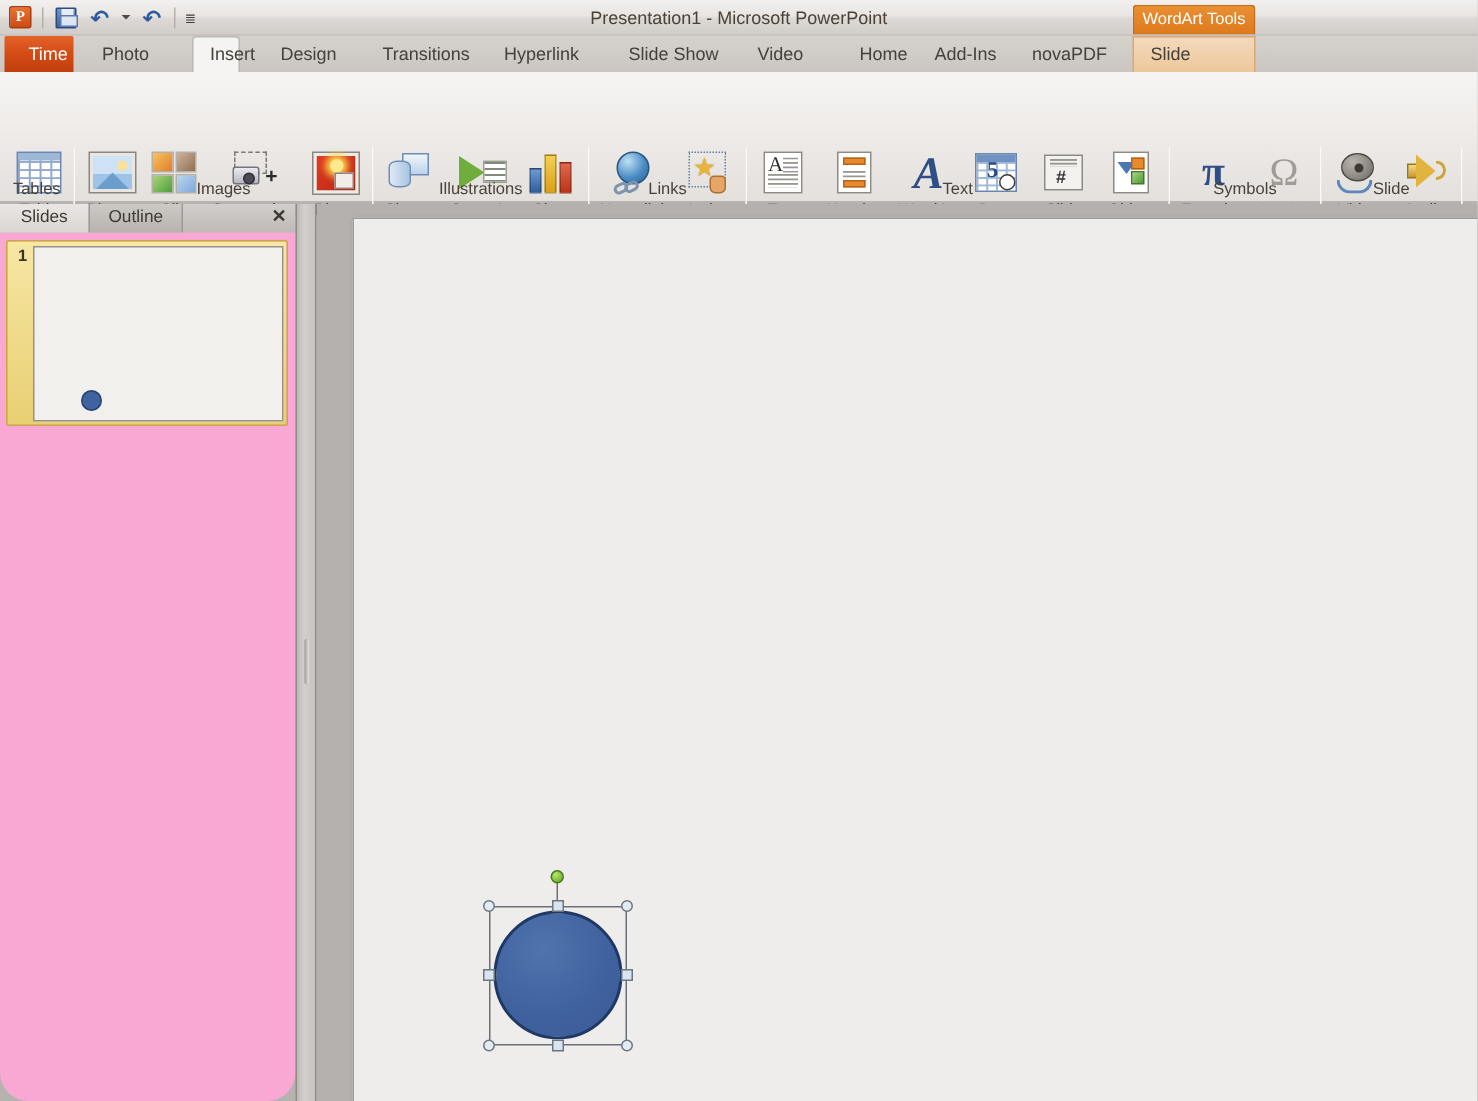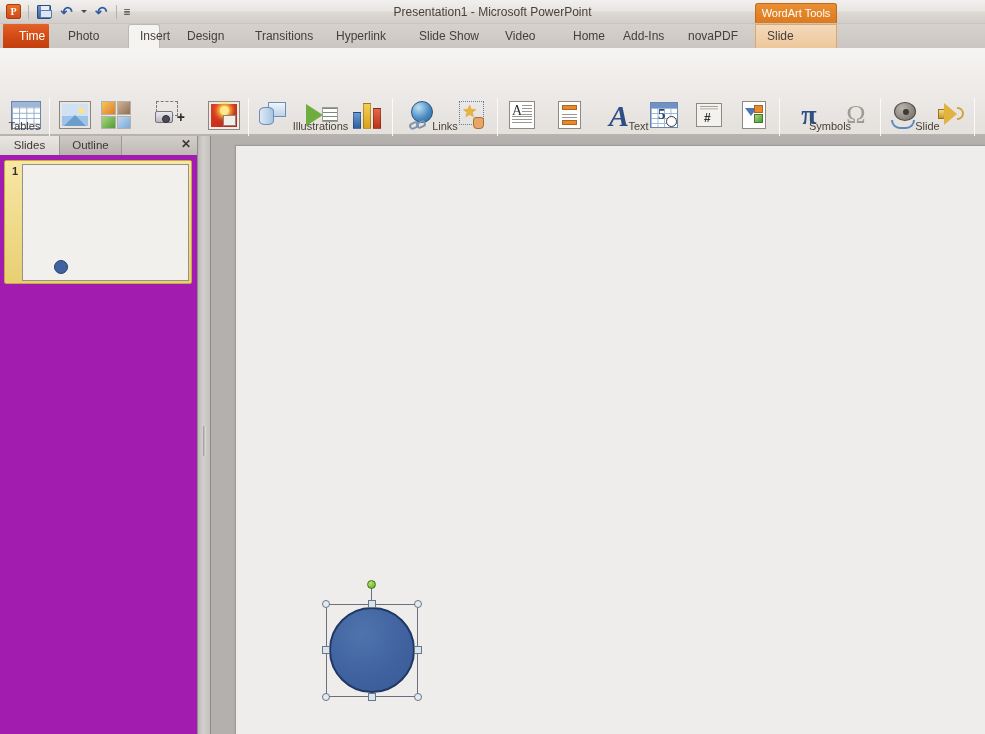--- a/index.html
+++ b/index.html
@@ -171,21 +171,22 @@
   .ic-video .reel:after{content:"";position:absolute;left:8px;top:6px;width:6px;height:6px;border-radius:50%;background:#3d3a34;}
   .ic-video .flm{position:absolute;left:0px;bottom:0px;width:24px;height:9px;border:2px solid #5d87bd;border-radius:0 0 9px 9px;border-top:none;}
   .ic-audio{width:28px;height:26px;position:relative;}
   .ic-audio .sp{position:absolute;left:2px;top:7px;width:8px;height:10px;background:linear-gradient(to bottom,#f5d98a,#c99824);border:1px solid #9b7418;}
   .ic-audio .cn{position:absolute;left:8px;top:1px;width:0;height:0;border-top:11px solid transparent;border-bottom:11px solid transparent;border-left:13px solid #e0b43f;}
   .ic-audio .w{position:absolute;right:0px;top:5px;width:7px;height:13px;border:2px solid #cba53c;border-radius:0 13px 13px 0;border-left:none;}
 
   
   #leftpane{
     position:absolute;left:0;top:136px;width:197px;height:598px;
-    background:#a21caf;
+    background:#f9a8d4;
+    border-radius:19px;
   }
   #panetabs{ position:absolute;left:0;top:0;width:197px;height:19px;
     background:linear-gradient(to bottom,#d2cecb,#bfbab6);}
   .ptab{
     position:absolute;top:0;height:19px;line-height:19px;text-align:center;font-size:11.5px;
     color:#3f3931;cursor:pointer;border-right:1px solid #9d9892;
     background:linear-gradient(to bottom,#cdc9c5,#b7b2ad);
   }
   .ptab.on{ background:linear-gradient(to bottom,#e9e6e3,#d9d5d1); }
   #paneclose{ position:absolute;right:4px;top:2px;width:14px;height:14px;line-height:13px;text-align:center;
@@ -474,20 +475,21 @@
           <span class="w"></span>
         </span>
     </span>
     <span class="lbl">Audio</span>
     <span class="dd"></span>
   </div>
 </div>
 
 <div id="grouplabels">
   <div class="glabel" style="left:0px;width:49px;">Tables</div>
+  <div class="glabel" style="left:50px;width:198px;">Images</div>
   <div class="glabel" style="left:249px;width:143px;">Illustrations</div>
   <div class="glabel" style="left:393px;width:104px;">Links</div>
   <div class="glabel" style="left:498px;width:281px;">Text</div>
   <div class="glabel" style="left:780px;width:100px;">Symbols</div>
   <div class="glabel" style="left:881px;width:93px;">Slide</div>
 </div>
 
 <div id="leftpane">
   <div id="panetabs">
     <div class="ptab on" style="left:0px;width:60px;">Slides</div>

